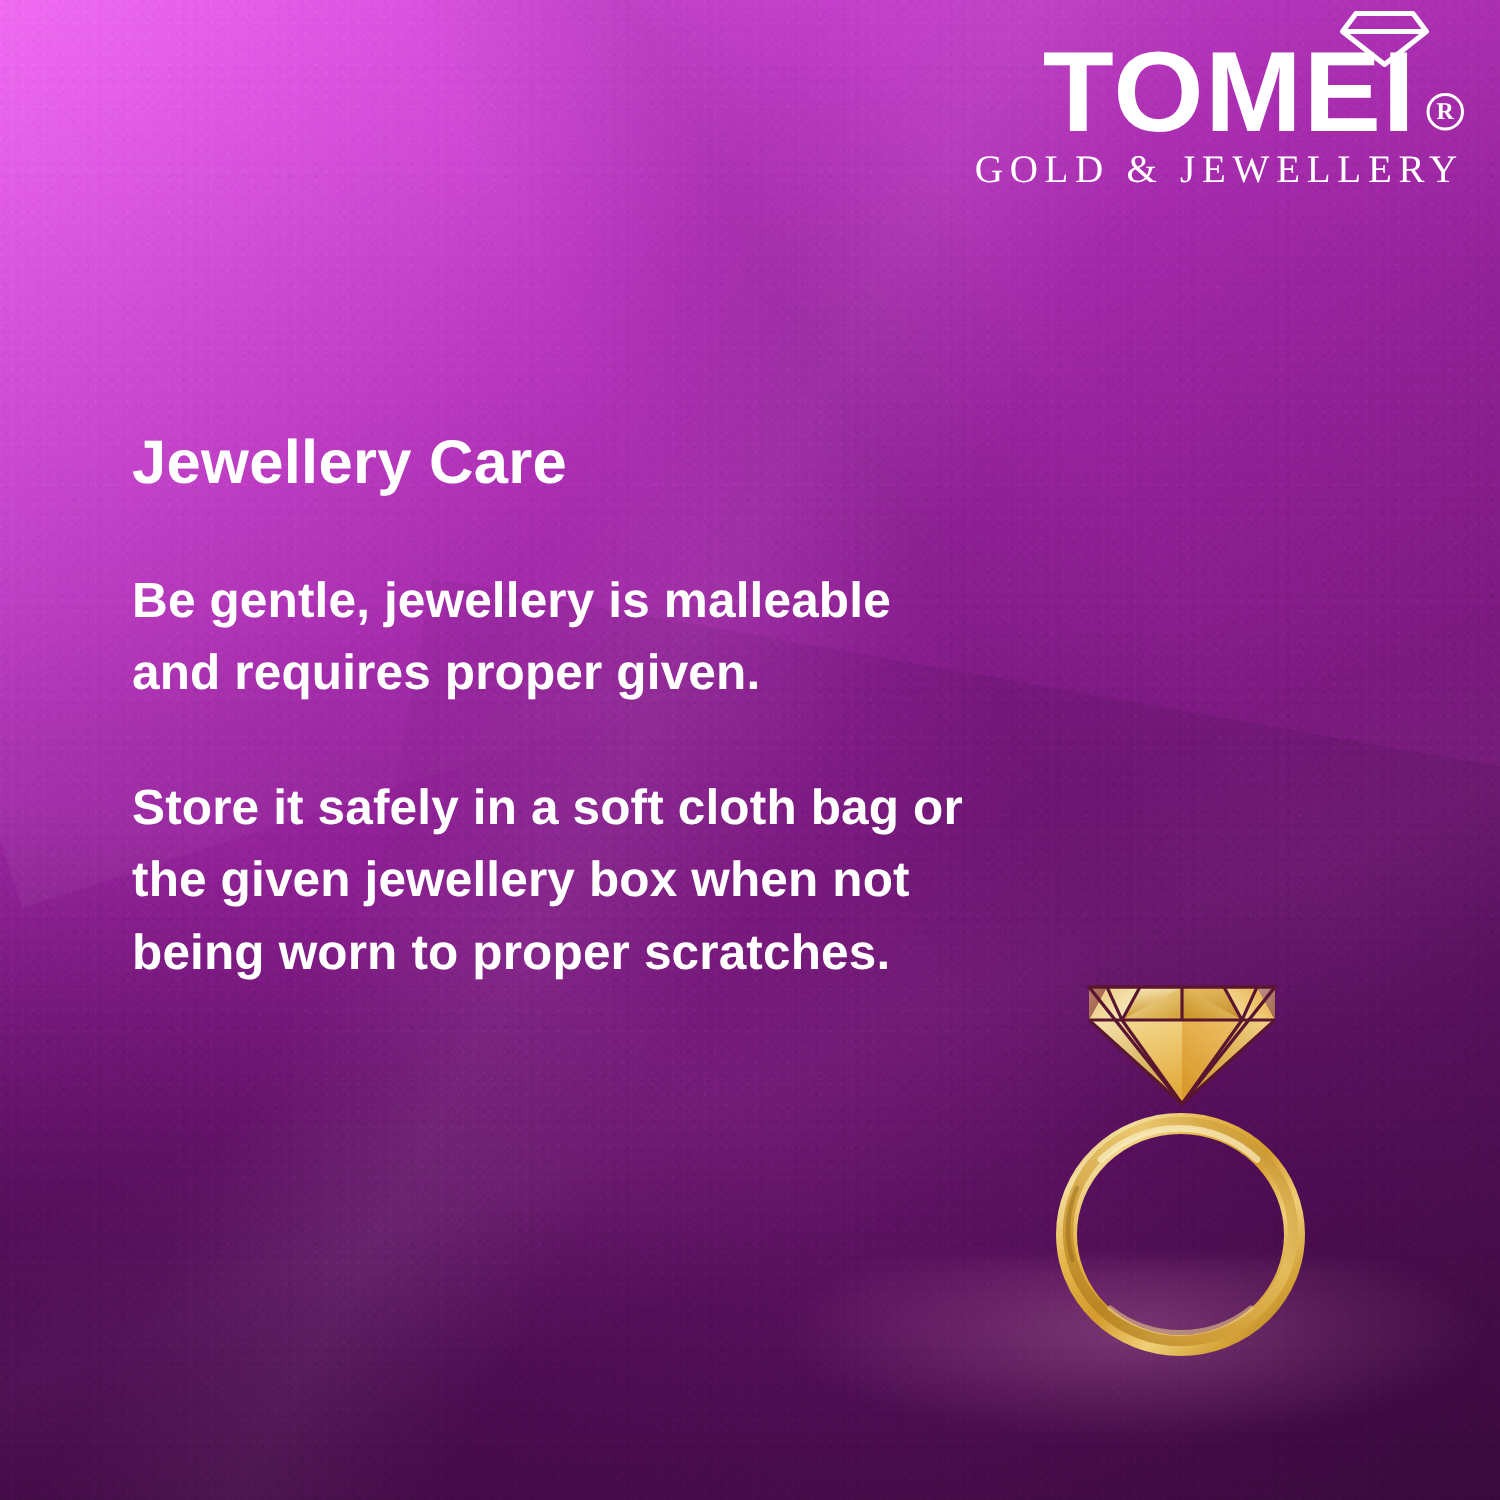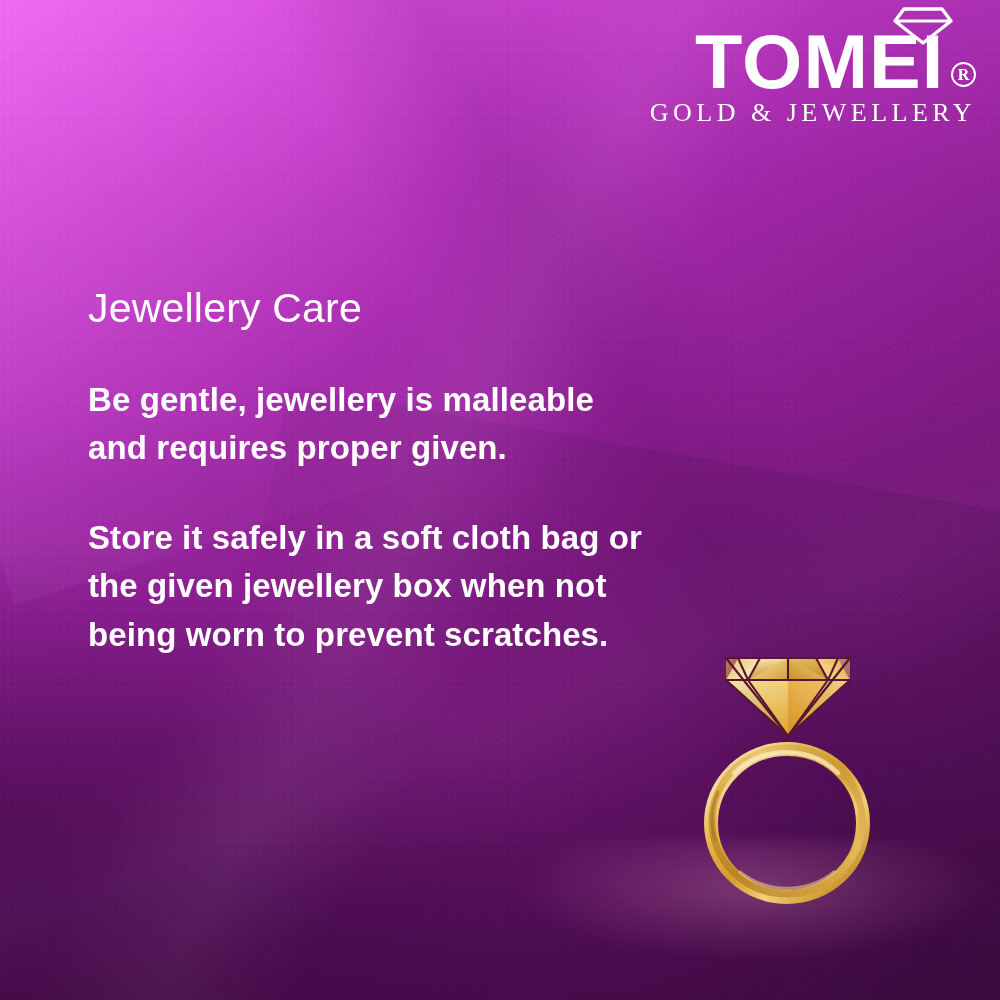--- a/index.html
+++ b/index.html
@@ -164,21 +164,21 @@
   }
 
   
   .copy{
     position:absolute;
     left:88px; top:286px;
     width:570px;
   }
   .headline{
     font-size:41px;
-    font-weight:400;
+    font-weight:700;
     color:#ffffff;
     letter-spacing:.2px;
     line-height:1.12;
     margin-bottom:44px;
   }
   .para{
     font-size:33px;
     font-weight:700;
     color:#ffffff;
     line-height:1.46;
@@ -225,21 +225,21 @@
     </div>
 
     <div class="logo-sub">GOLD &amp; JEWELLERY</div>
   </div>
 
   <div class="copy">
     <div class="headline">Jewellery Care</div>
 
     <p class="para">Be gentle, jewellery is malleable and requires proper given.</p>
 
-    <p class="para">Store it safely in a soft cloth bag or the given jewellery box when not being worn to prevent scratches.</p>
+    <p class="para">Store it safely in a soft cloth bag or the given jewellery box when not being worn to proper scratches.</p>
   </div>
 
   <svg class="ring-art" viewBox="0 0 200 270">
     <defs>
 
       <linearGradient id="gBandOuter" x1="0" y1="0" x2="1" y2="1">
         <stop offset="0" stop-color="#caa03a"></stop>
         <stop offset=".14" stop-color="#f3de9e"></stop>
         <stop offset=".30" stop-color="#e6b74c"></stop>
         <stop offset=".50" stop-color="#d49a2b"></stop>

